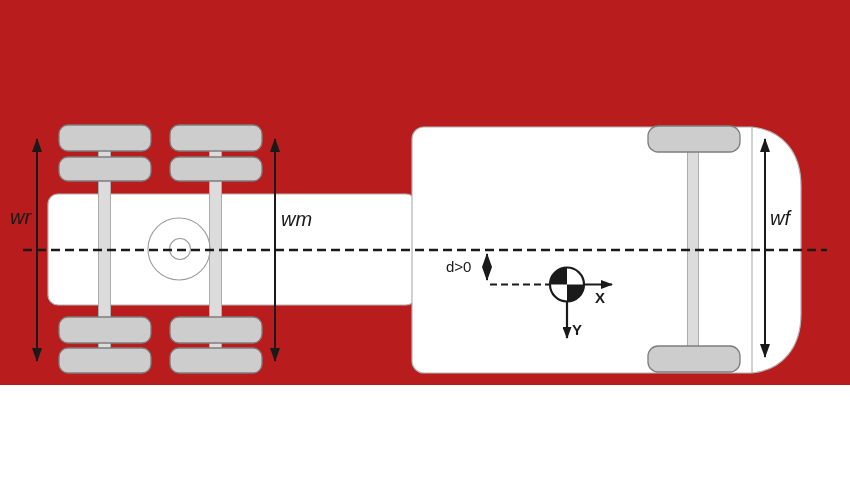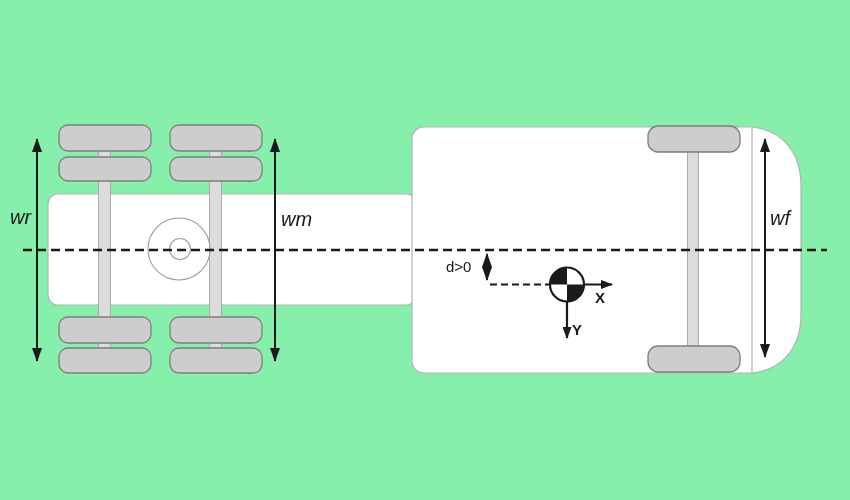--- a/index.html
+++ b/index.html
@@ -4,22 +4,22 @@
 <style>
   html, body {
     margin: 0;
     padding: 0;
     background: #ffffff;
     font-family: "Liberation Sans", sans-serif;
   }
   .canvas {
     position: relative;
     width: 850px;
-    height: 500px;
-    background: #86efac;
+    height: 385px;
+    background: #b91c1c;
     overflow: hidden;
   }
   svg { display: block; }
 
   
   .ink        { stroke: #1a1a1a; }
   .ink-fill   { fill: #1a1a1a; }
   .body-line  { stroke: #b3b3b3; fill: #ffffff; stroke-width: 1.2; }
   .thin-line  { stroke: #b3b3b3; fill: none; stroke-width: 1.2; }
   .wheel      { fill: #cdcdcd; stroke: #7d7d7d; stroke-width: 1.3; }

